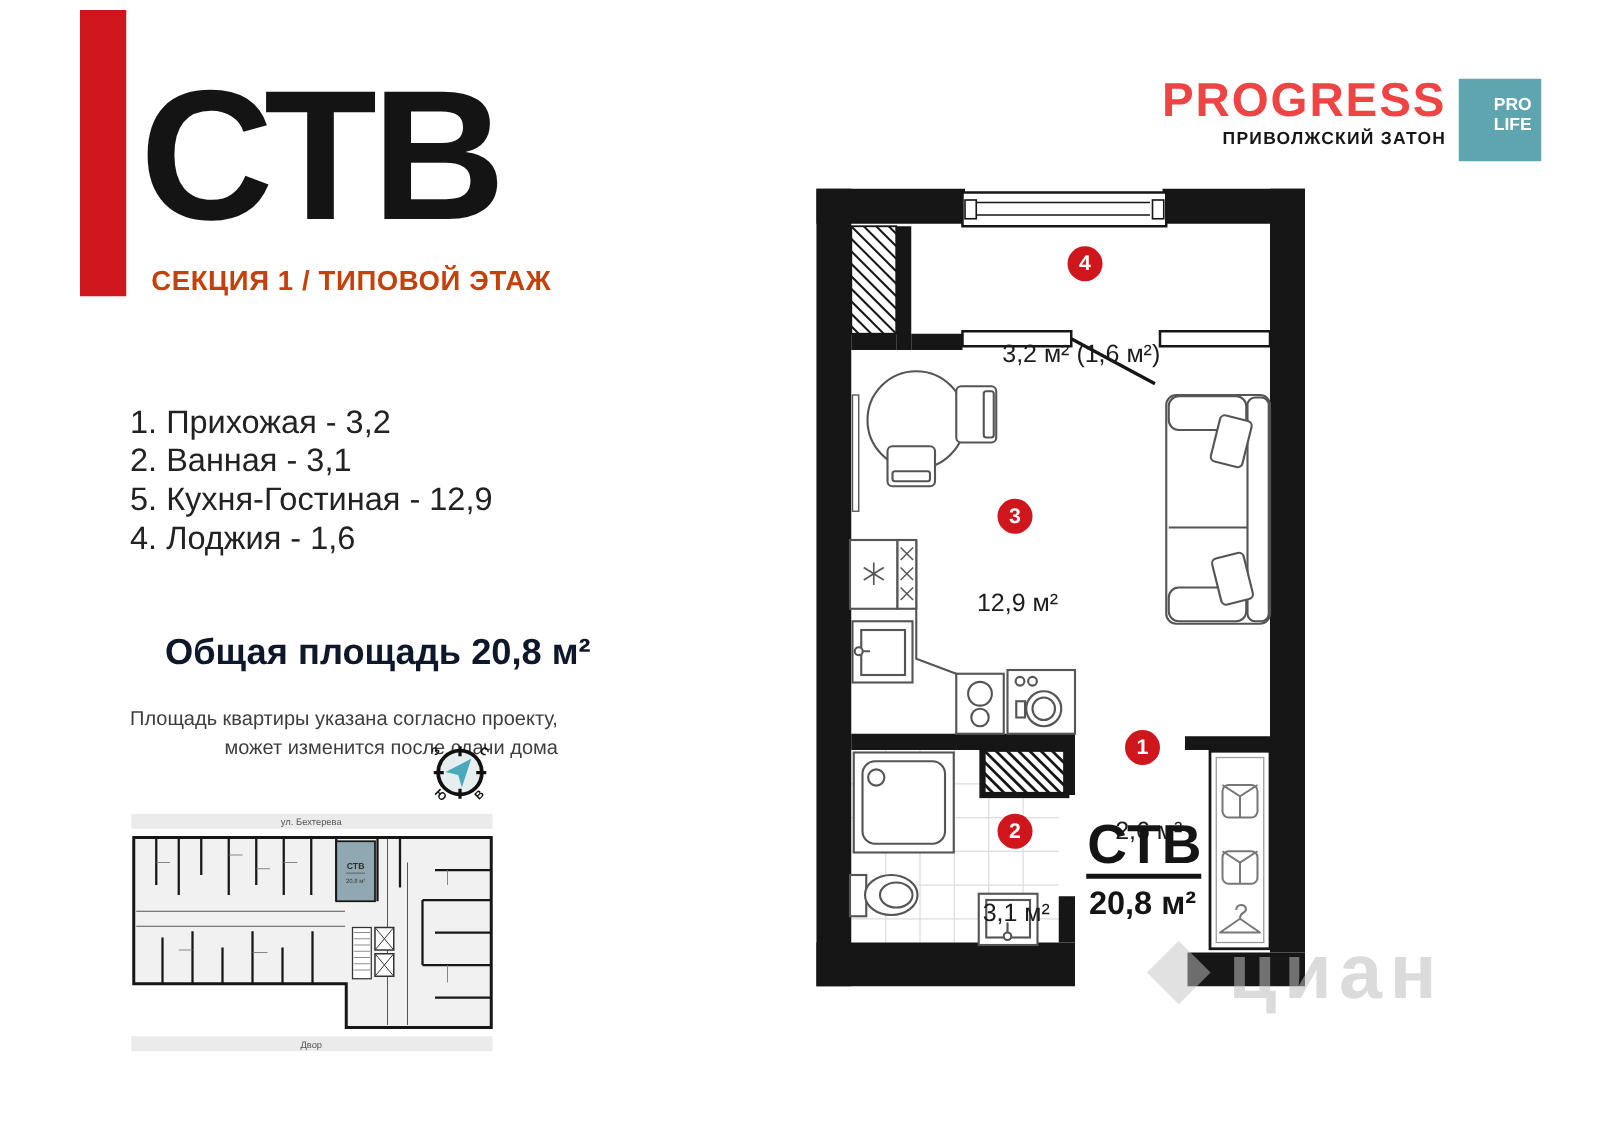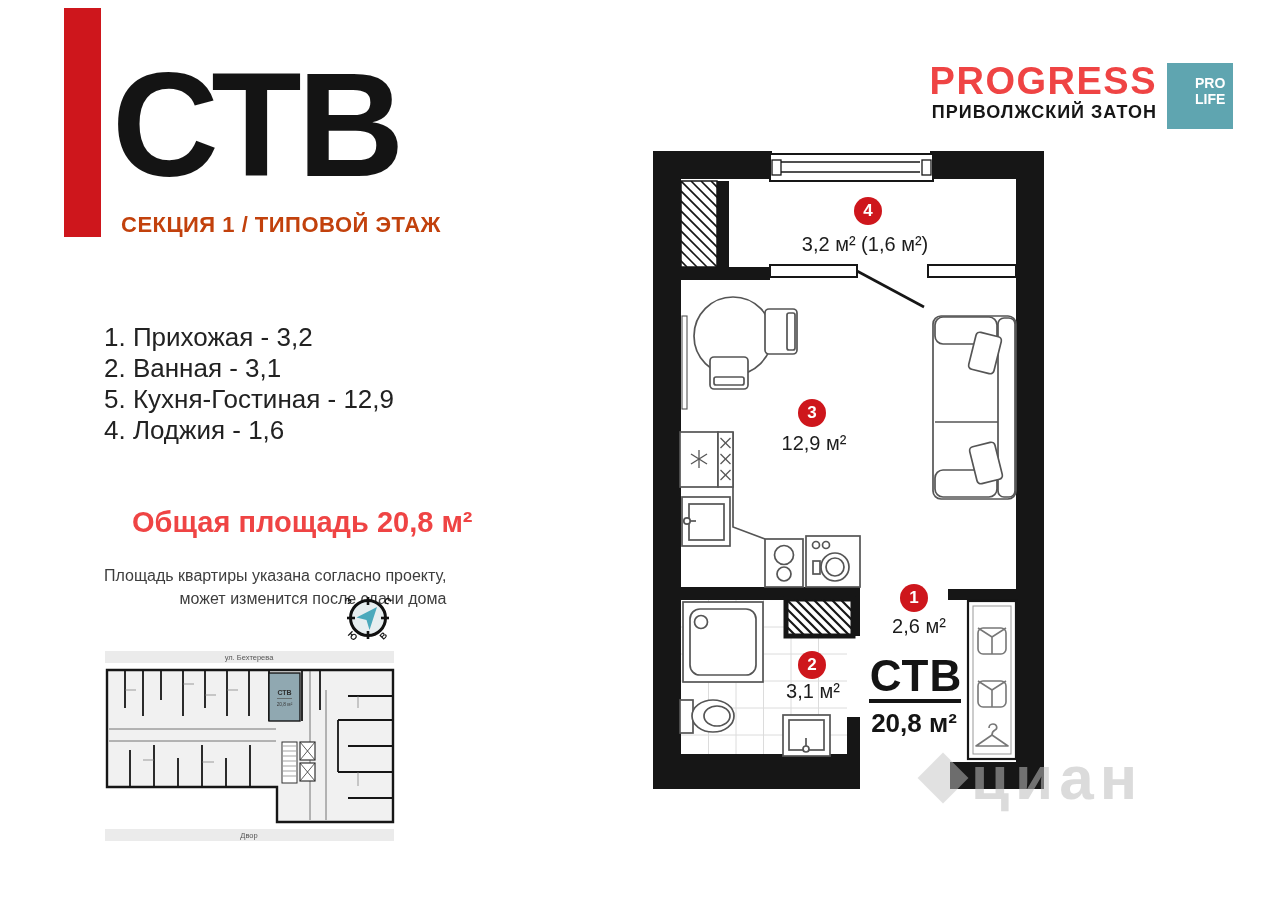--- a/index.html
+++ b/index.html
@@ -8,40 +8,40 @@
   .abs{position:absolute;}
 
   
   .red-bar{left:64px;top:8px;width:37px;height:229px;background:#CE161C;}
   .brand-title{left:112px;top:50px;font-size:148px;line-height:150px;font-weight:700;
                letter-spacing:-4px;color:#141414;white-space:nowrap;}
   .brand-subtitle{left:121px;top:212px;font-size:22px;font-weight:700;letter-spacing:.5px;color:#c2410c;}
 
   
   .logo-name{top:60px;right:123px;font-size:38px;font-weight:700;letter-spacing:1.5px;color:#ef4444;}
-  .logo-location{top:102px;right:123px;font-size:18px;font-weight:700;letter-spacing:1px;color:#161616;}
+  .logo-location{top:102px;right:123px;font-size:14px;font-weight:700;letter-spacing:1px;color:#161616;}
   .logo-badge{left:1167px;top:63px;width:66px;height:66px;background:#5FA5B0;color:#fff;
               font-size:14px;font-weight:700;line-height:16px;box-sizing:border-box;padding:12px 0 0 28px;}
 
   
   .room-list{left:104px;top:322px;font-size:26px;line-height:31px;color:#222;}
-  .total-area{left:132px;top:506px;font-size:29px;font-weight:700;color:#ef4444;}
+  .total-area{left:132px;top:506px;font-size:29px;font-weight:700;color:#0f172a;}
   .disclaimer{left:104px;top:564px;font-size:16px;line-height:23px;color:#3d3d3d;text-align:right;}
 
   
   .pmarker{width:28px;height:28px;border-radius:50%;background:#CE161C;color:#fff;
            display:flex;align-items:center;justify-content:center;
            font-size:17px;font-weight:700;z-index:3;}
-  .parea{transform:translate(-50%,-50%);font-size:20px;color:#1c1c1c;white-space:nowrap;z-index:3;}
+  .parea{transform:translate(-50%,-50%);font-size:20px;color:#1c1c1c;white-space:nowrap;z-index:3;margin-top:40px;}
   .ptype{transform:translate(-50%,-50%);font-size:44px;font-weight:700;letter-spacing:1px;color:#141414;z-index:3;}
   .pline{width:92px;height:4px;background:#141414;z-index:3;}
   .ptotal{transform:translate(-50%,-50%);font-size:26px;font-weight:700;color:#141414;white-space:nowrap;z-index:3;}
 
   .mp-label{font-size:7.5px;fill:#555;}
-  .watermark{left:925px;top:742px;display:flex;align-items:center;gap:10px;z-index:6;}
+  .watermark{left:925px;top:742px;display:flex;align-items:center;gap:22px;z-index:6;}
   .watermark-mark{width:36px;height:36px;background:rgba(195,195,195,.5);transform:rotate(45deg);}
   .watermark-text{font-size:62px;font-weight:700;letter-spacing:6px;color:rgba(190,190,190,.55);}
 
   svg text{font-family:"Liberation Sans", sans-serif;}
 </style>
 </head>
 <body>
 
 <div class="page">
 

